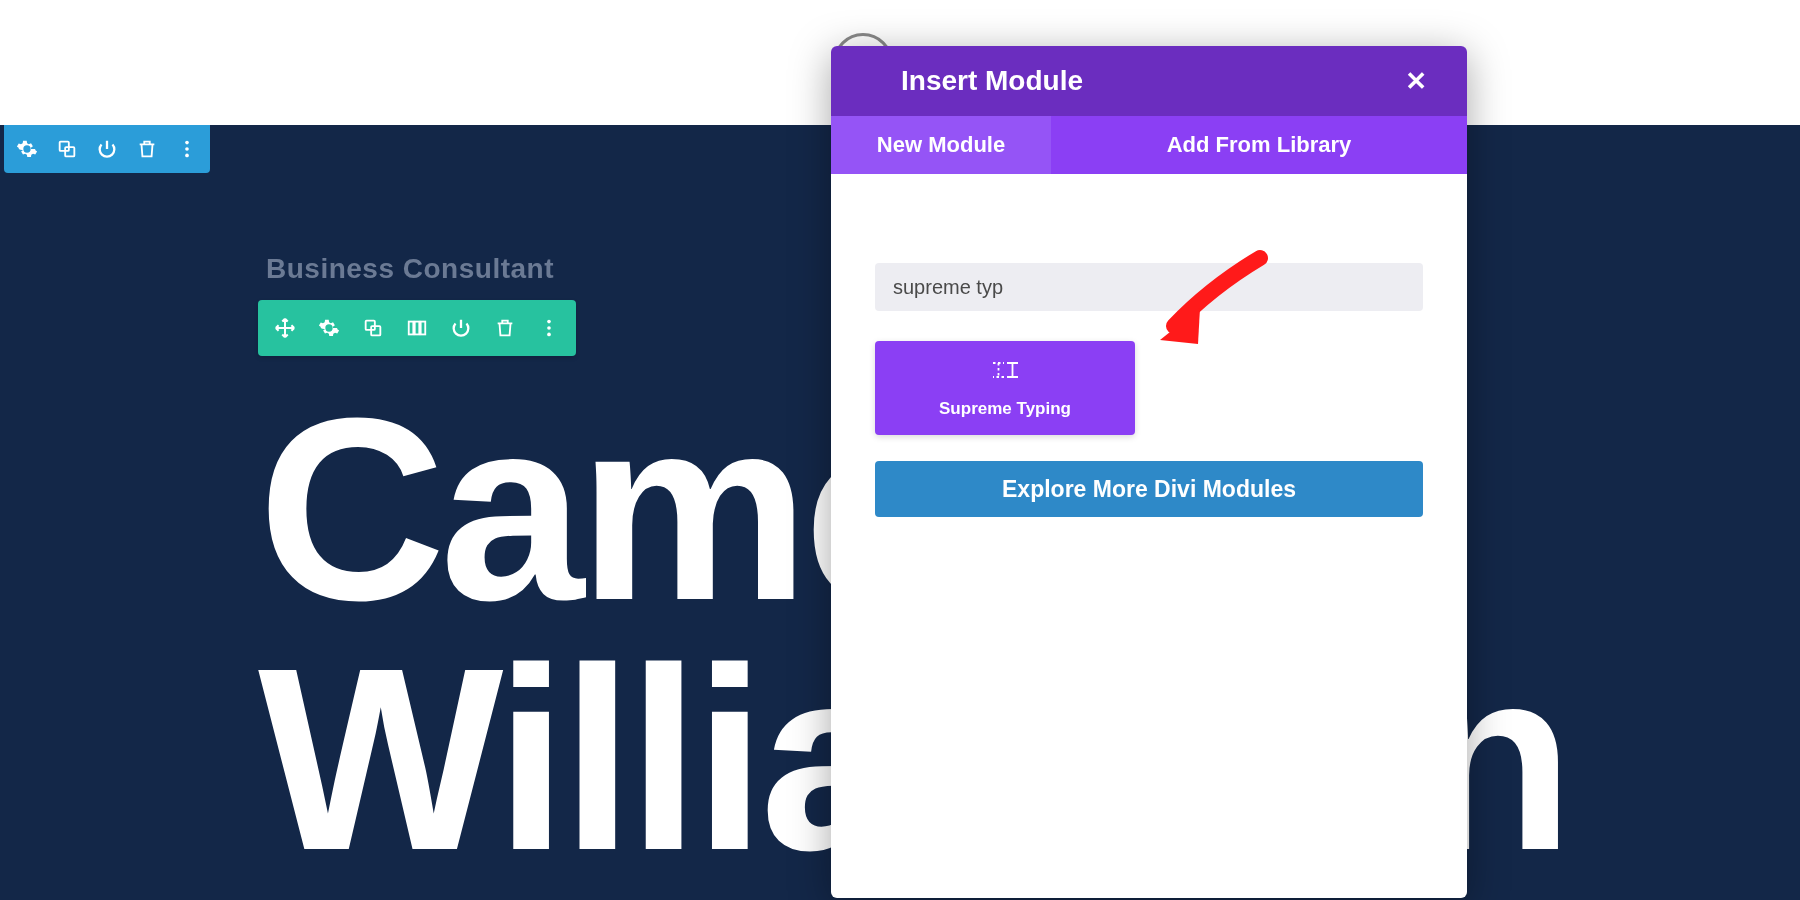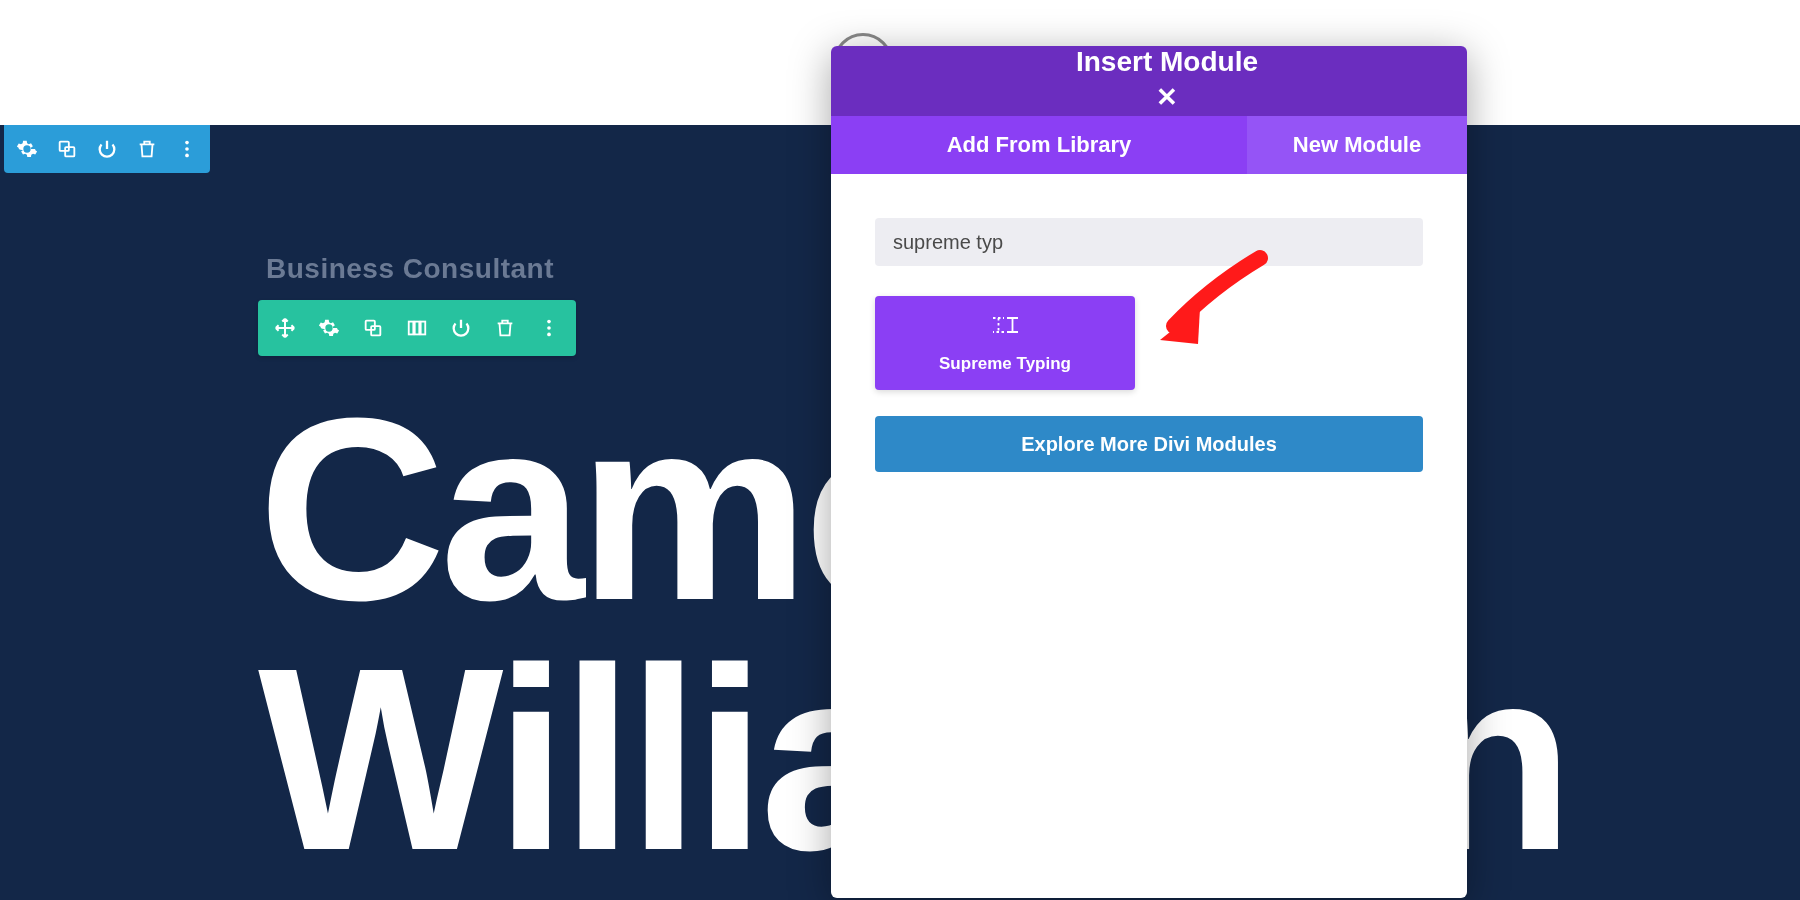--- a/index.html
+++ b/index.html
@@ -134,21 +134,20 @@
     display: flex;
     flex-direction: column;
   }
   .modal-head {
     background: #6b2dbf;
     height: 70px;
     display: flex;
     align-items: center;
     justify-content: space-between;
     padding: 0 34px 0 70px;
-    flex-direction: column;
   }
   .modal-title {
     color: #fff;
     font-size: 28px;
     font-weight: 700;
   }
   .modal-close {
     color: #fff;
     font-size: 26px;
     font-weight: 700;
@@ -186,20 +185,21 @@
   .search-input {
     width: 100%;
     height: 48px;
     background: #ededf2;
     border: none;
     border-radius: 4px;
     padding: 0 18px;
     font-size: 20px;
     color: #4a4a4a;
     outline: none;
+    margin-top: 45px;
   }
 
   .module-card {
     margin-top: 30px;
     width: 260px;
     height: 94px;
     background: #8b3ff4;
     border-radius: 4px;
     display: flex;
     flex-direction: column;
@@ -221,21 +221,21 @@
   }
 
   .explore-btn {
     margin-top: 26px;
     width: 100%;
     height: 56px;
     background: #2e89c8;
     border: none;
     border-radius: 4px;
     color: #fff;
-    font-size: 20px;
+    font-size: 23px;
     font-weight: 700;
     cursor: pointer;
   }
 
   
   .arrow-annot {
     position: absolute;
     top: 248px;
     left: 1150px;
     width: 120px;
@@ -337,22 +337,22 @@
   <div class="hero-heading">Cameron
 Williamson</div>
 </div>
 
 <div class="modal">
   <div class="modal-head">
     <div class="modal-title">Insert Module</div>
     <div class="modal-close">✕</div>
   </div>
   <div class="modal-tabs">
+    <div class="modal-tab active">New Module</div>
     <div class="modal-tab inactive">Add From Library</div>
-    <div class="modal-tab active">New Module</div>
   </div>
   <div class="modal-body">
     <input class="search-input" type="text" value="supreme typ" style="">
     <div class="module-card">
       <span class="module-card-icon">
         <svg viewBox="0 0 30 24" fill="none" stroke="currentColor" stroke-width="1.8">
           <path d="M3 6h11M8.5 6v14M14 20h-11" stroke-dasharray="2.5 2.5"></path>
           <path d="M17 6h11M22.5 6v14M28 20h-11"></path>
         </svg>
       </span>

